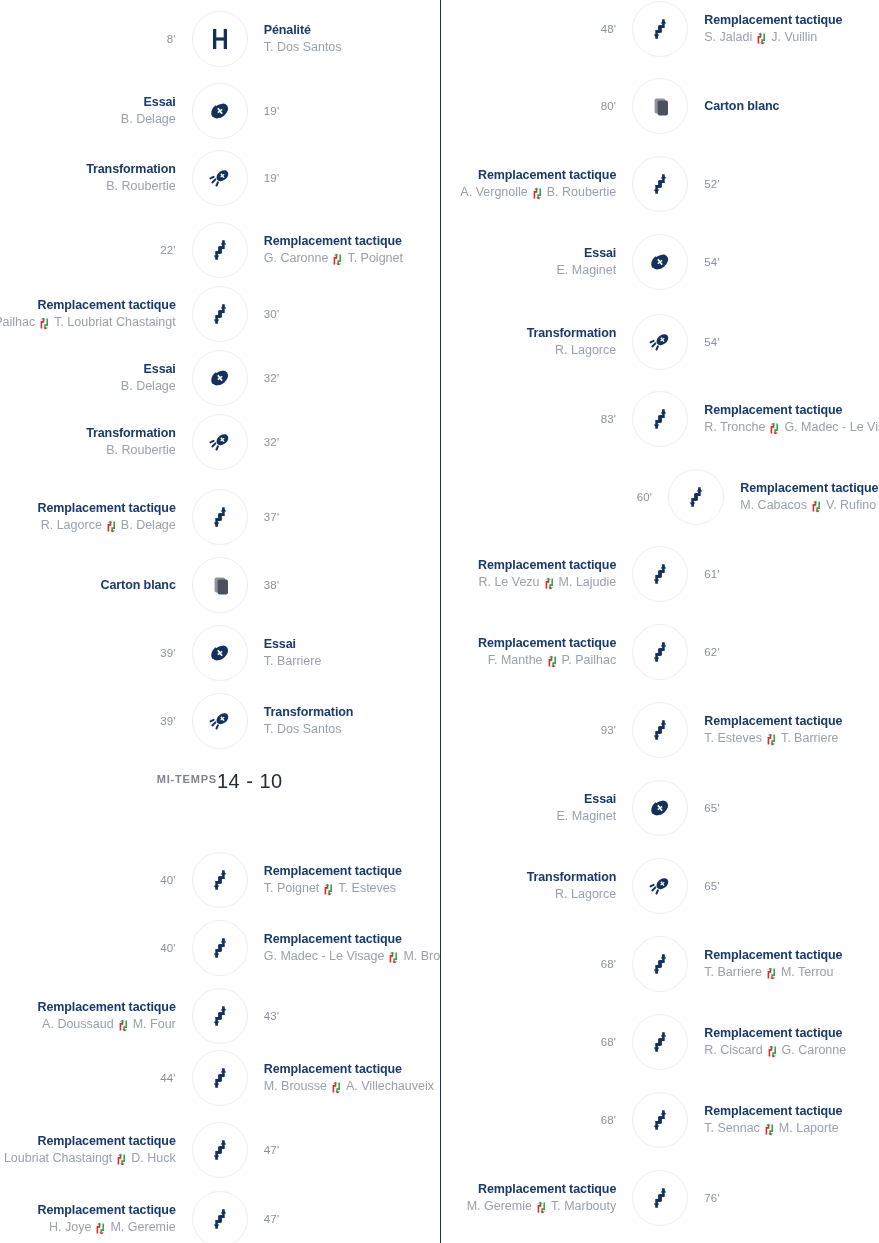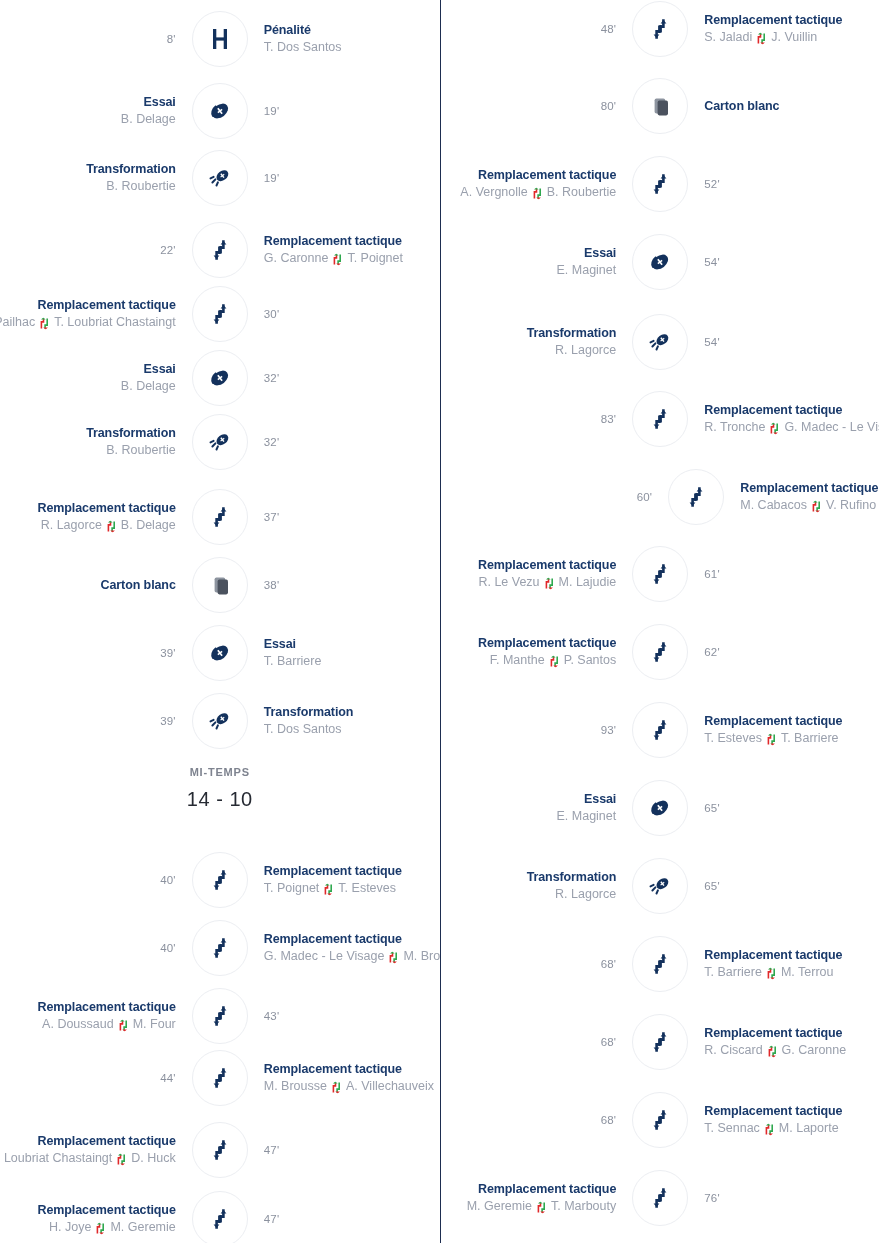--- a/index.html
+++ b/index.html
@@ -87,21 +87,21 @@
     flex: 0 0 auto;
     transform: translateY(0.5px);
   }
 
   
   .halftime {
     position: absolute;
     left: 0;
     width: 439.5px;
     display: flex;
-    flex-direction: column;
+    flex-direction: row;
     align-items: center;
     justify-content: center;
   }
   .ht-label {
     font-size: 11px;
     font-weight: bold;
     color: #7e838f;
     letter-spacing: 0.8px;
     line-height: 18px;
   }
@@ -737,21 +737,21 @@
           <div class="ev-sub">
             <span>F. Manthe</span>
             <span class="swap-arrows">
               <svg width="13" height="12" viewBox="0 0 13 12">
                 <path d="M3.4 11V4.4h2.1V1.2" stroke="#e0292b" stroke-width="1.6" fill="none"></path>
                 <path d="M9.2 1v6.6H7.1V11" stroke="#2fa84f" stroke-width="1.6" fill="none"></path>
                 <path d="M3.0 2.0l2.3-2.0 2.3 2.0z" fill="#2fa84f"></path>
                 <path d="M9.9 10.1l-2.3 2.0-2.3-2.0z" fill="#e0292b"></path>
               </svg>
             </span>
-            <span>P. Santos</span>
+            <span>P. Pailhac</span>
           </div>
         </div>
         <div class="icon-wrap">
           <svg width="24" height="24" viewBox="0 0 24 24">
             <path d="M8.6 20.4V14.2h4.0V9.2" stroke="#13315c" stroke-width="2.6" fill="none" stroke-linecap="square"></path>
             <path d="M15.4 3.6v6.2h-4.0v5.0" stroke="#13315c" stroke-width="2.6" fill="none" stroke-linecap="square"></path>
             <path d="M12.6 6.5l2.9-3.4 2.9 3.4z" fill="#13315c"></path>
             <path d="M11.4 17.5l-2.9 3.4-2.9-3.4z" fill="#13315c"></path>
           </svg>
         </div>

